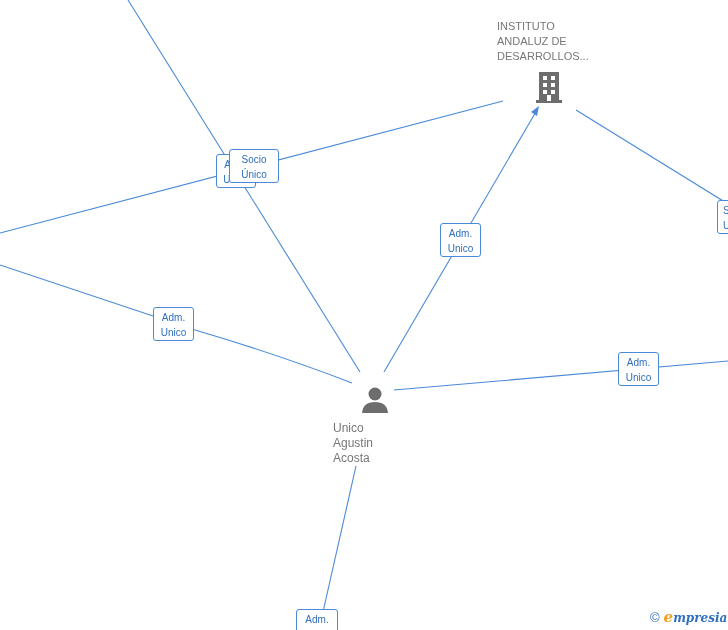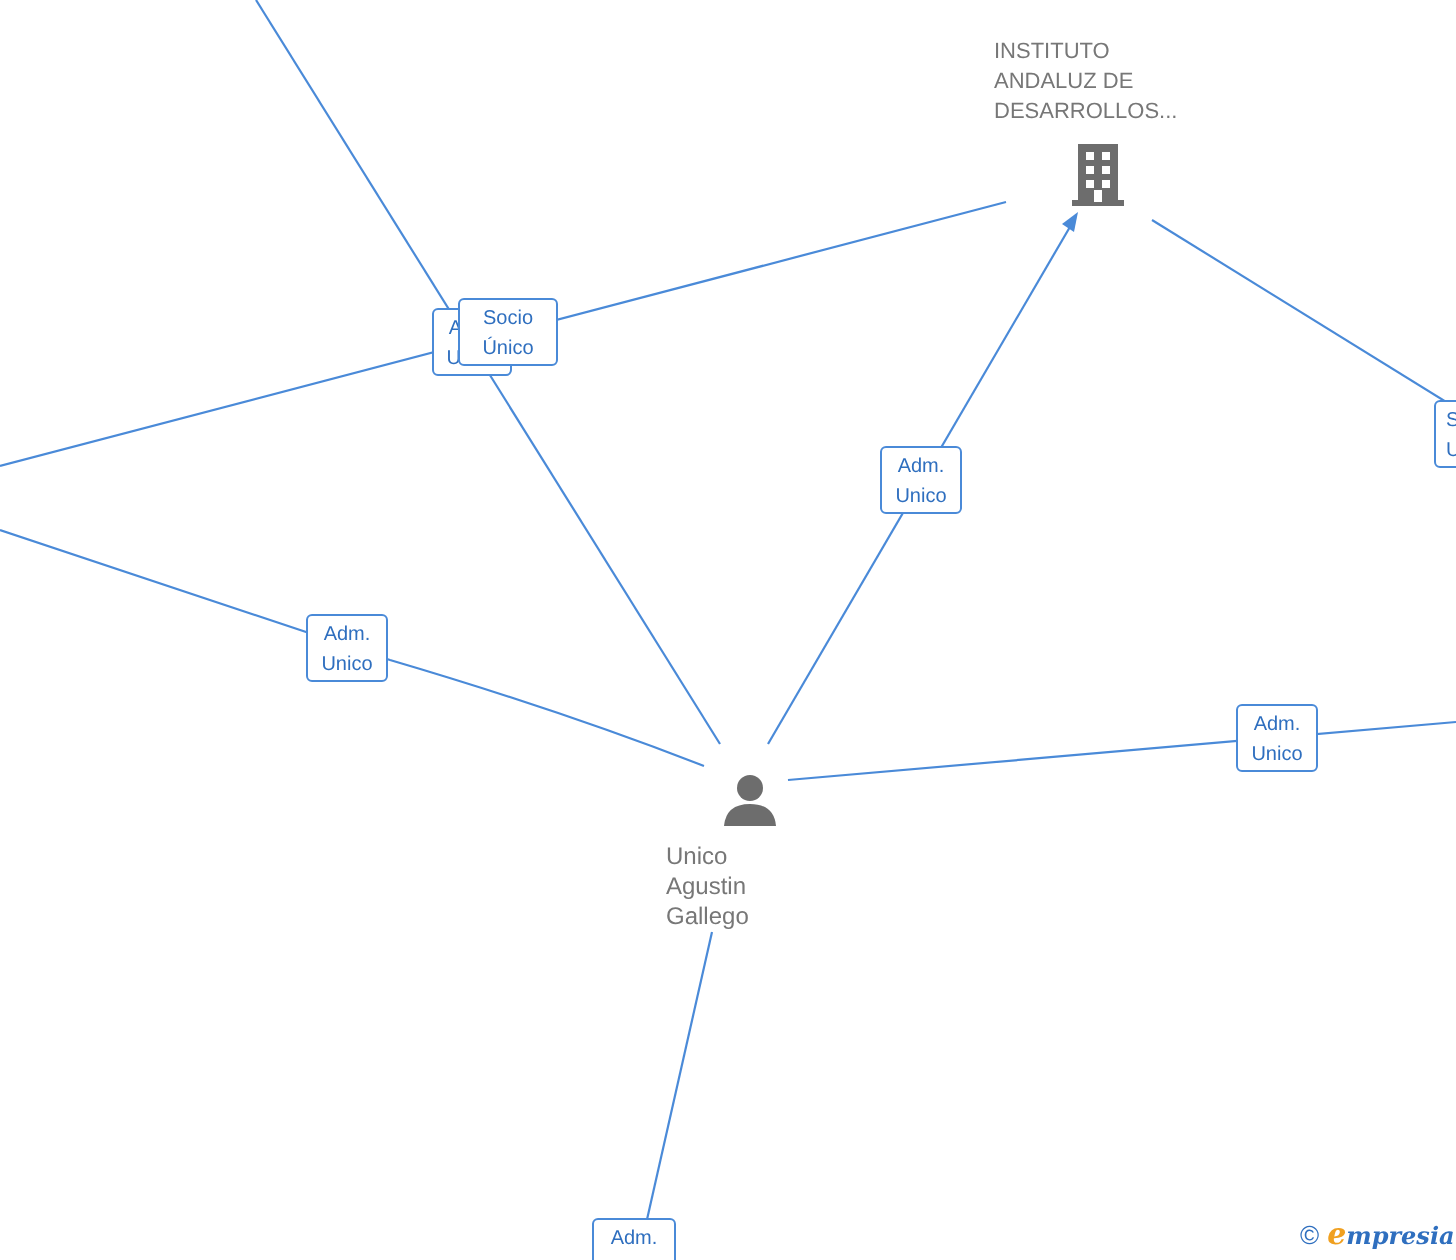--- a/index.html
+++ b/index.html
@@ -71,21 +71,21 @@
 
 <div class="icon" style="left:361px; top:386px; width:28px; height:28px;">
   <svg width="28" height="28" viewBox="0 0 28 28">
     <circle cx="14" cy="8" r="6.5" fill="#6d6d6d"></circle>
     <path d="M1 27 Q2 16 14 16 Q26 16 27 27 Z" fill="#6d6d6d"></path>
   </svg>
 </div>
 <div class="node-label" style="left:333px; top:421px; width:80px;">
   <div>Unico</div>
   <div>Agustin</div>
-  <div>Gallego</div>
+  <div>Acosta</div>
 </div>
 
 <div class="role" style="left:216px; top:154px; width:40px; height:34px;">
   <div>Adm.</div>
   <div>Unico</div>
 </div>
 <div class="role" style="left:229px; top:149px; width:50px; height:34px;">
   <div>Socio</div>
   <div>Único</div>
 </div>

